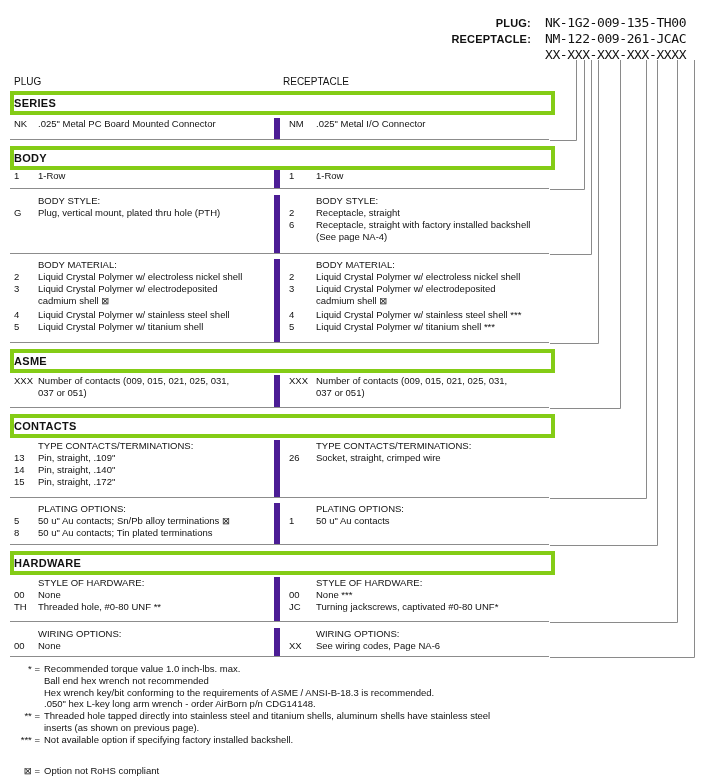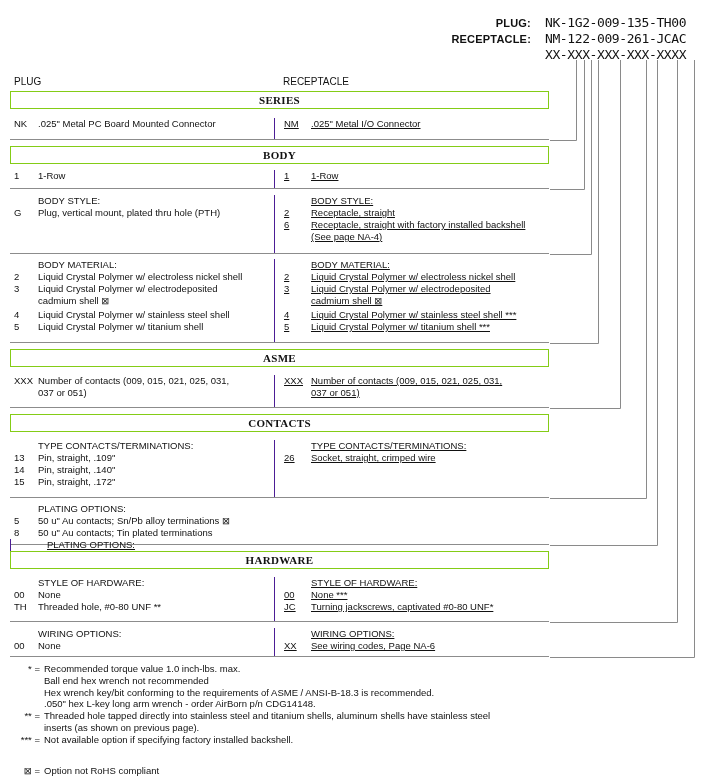--- a/index.html
+++ b/index.html
@@ -10,34 +10,34 @@
   .pn-row{display:flex;align-items:baseline;height:16px;}
   .pn-label{width:201px;text-align:right;font-weight:bold;font-size:11px;letter-spacing:.2px;}
   .pn-value{margin-left:14px;font-family:"DejaVu Sans Mono", monospace;font-size:13px;letter-spacing:-0.4px;white-space:pre;text-align:right;}
   
   #callouts{position:absolute;left:0;top:0;pointer-events:none;}
   
   #table{position:absolute;left:10px;top:76px;width:539px;height:584px;}
   .colheads{position:absolute;top:0;left:0;width:539px;font-size:10px;}
   .colhead-left{position:absolute;left:4px;top:0;}
   .colhead-right{position:absolute;left:273px;top:0;}
-  .secbox{position:absolute;left:0;width:537px;height:16px;border:1px solid #84cc16;
-          text-align:center;font-weight:bold;font-size:11px;line-height:16px;letter-spacing:.3px;background:#fff;font-family:Liberation Serif, serif;}
+  .secbox{position:absolute;left:0;width:537px;height:16px;border:4px solid #84cc16;
+          font-weight:bold;font-size:11px;line-height:16px;letter-spacing:.3px;background:#fff;}
   .block{position:absolute;left:0;width:539px;display:flex;box-sizing:border-box;
          border-bottom:1px solid #8c8c8c;font-size:9.5px;line-height:12px;}
   .col-l{width:264px;flex:none;box-sizing:border-box;padding-left:4px;}
-  .col-r{flex:1;border-left:1px solid #4c1d95;padding-left:9px;box-sizing:border-box;text-decoration:underline;}
+  .col-r{flex:1;border-left:6px solid #4c1d95;padding-left:9px;box-sizing:border-box;}
   .heading-l{margin-left:24px;}
   .heading-r{margin-left:27px;}
   .opt{display:flex;}
   .opt .code{flex:none;}
   .col-l .code{width:24px;}
   .col-r .code{width:27px;}
   .opt .desc{flex:1;}
-  .pt2{padding-top:2px;} .pt3{padding-top:3px;} .pt4{padding-top:4px;} .pt5{padding-top:5px;flex-direction:column;} .pt6{padding-top:6px;}
+  .pt2{padding-top:2px;} .pt3{padding-top:3px;} .pt4{padding-top:4px;} .pt5{padding-top:5px;} .pt6{padding-top:6px;}
   .gap2{margin-bottom:2px;}
   
   #footnotes{position:absolute;left:10px;top:663px;width:700px;font-size:9.5px;line-height:11.8px;}
   .fn-row{display:flex;}
   .fn-marker{width:30px;flex:none;text-align:right;white-space:pre;}
   .fn-text{margin-left:4px;flex:1;}
   .fn-rohs{margin-top:19px;}
 </style>
 </head>
 <body>

